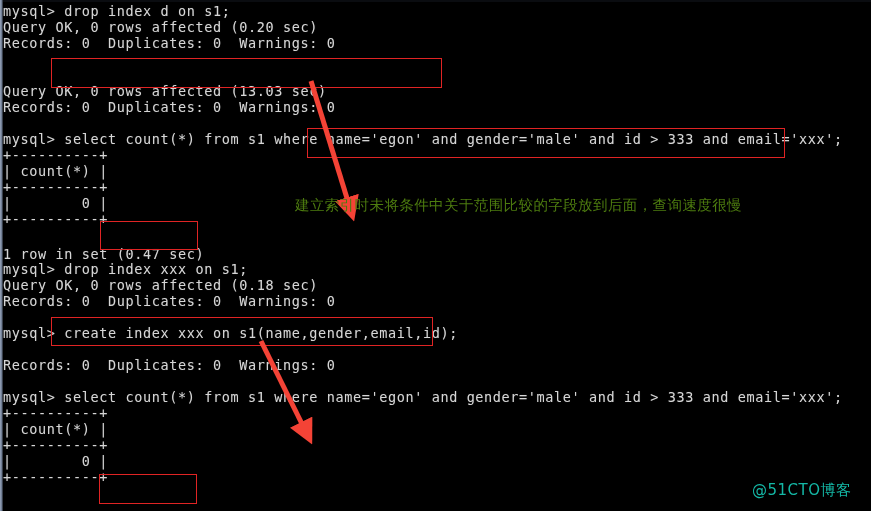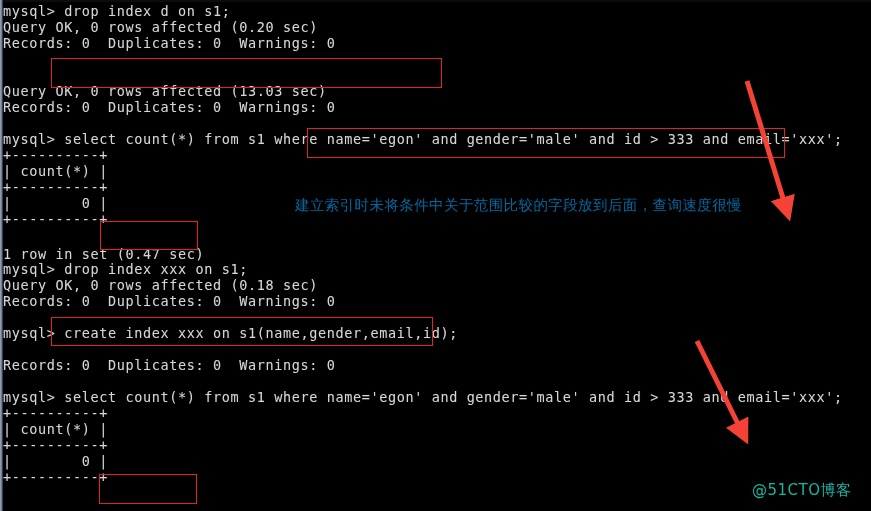--- a/index.html
+++ b/index.html
@@ -7,21 +7,20 @@
     padding: 0;
     background: #000;
   }
   #screen {
     position: relative;
     width: 871px;
     height: 511px;
     background: #000000;
     overflow: hidden;
     font-family: "DejaVu Sans Mono", "Liberation Mono", monospace;
-    text-align: center;
   }
   
   .edge-left {
     position: absolute;
     left: 0; top: 0;
     width: 3px; height: 511px;
     background: linear-gradient(to right, #9aa7bd 0%, #6e7c93 55%, #1a1d22 100%);
   }
   .edge-top {
     position: absolute;
@@ -48,21 +47,21 @@
     text-shadow: 0 0 1px rgba(210,210,210,0.25);
   }
   .redbox {
     position: absolute;
     border: 1.5px solid #e02424;
     box-sizing: border-box;
     pointer-events: none;
   }
   .anno {
     position: absolute;
-    color: #0369a1;
+    color: #4d7c0f;
     font-family: "DejaVu Sans", "Liberation Sans", sans-serif;
     font-size: 14.5px;
     line-height: 18px;
     white-space: nowrap;
     letter-spacing: 0.4px;
   }
   .arrow {
     position: absolute;
     pointer-events: none;
   }

